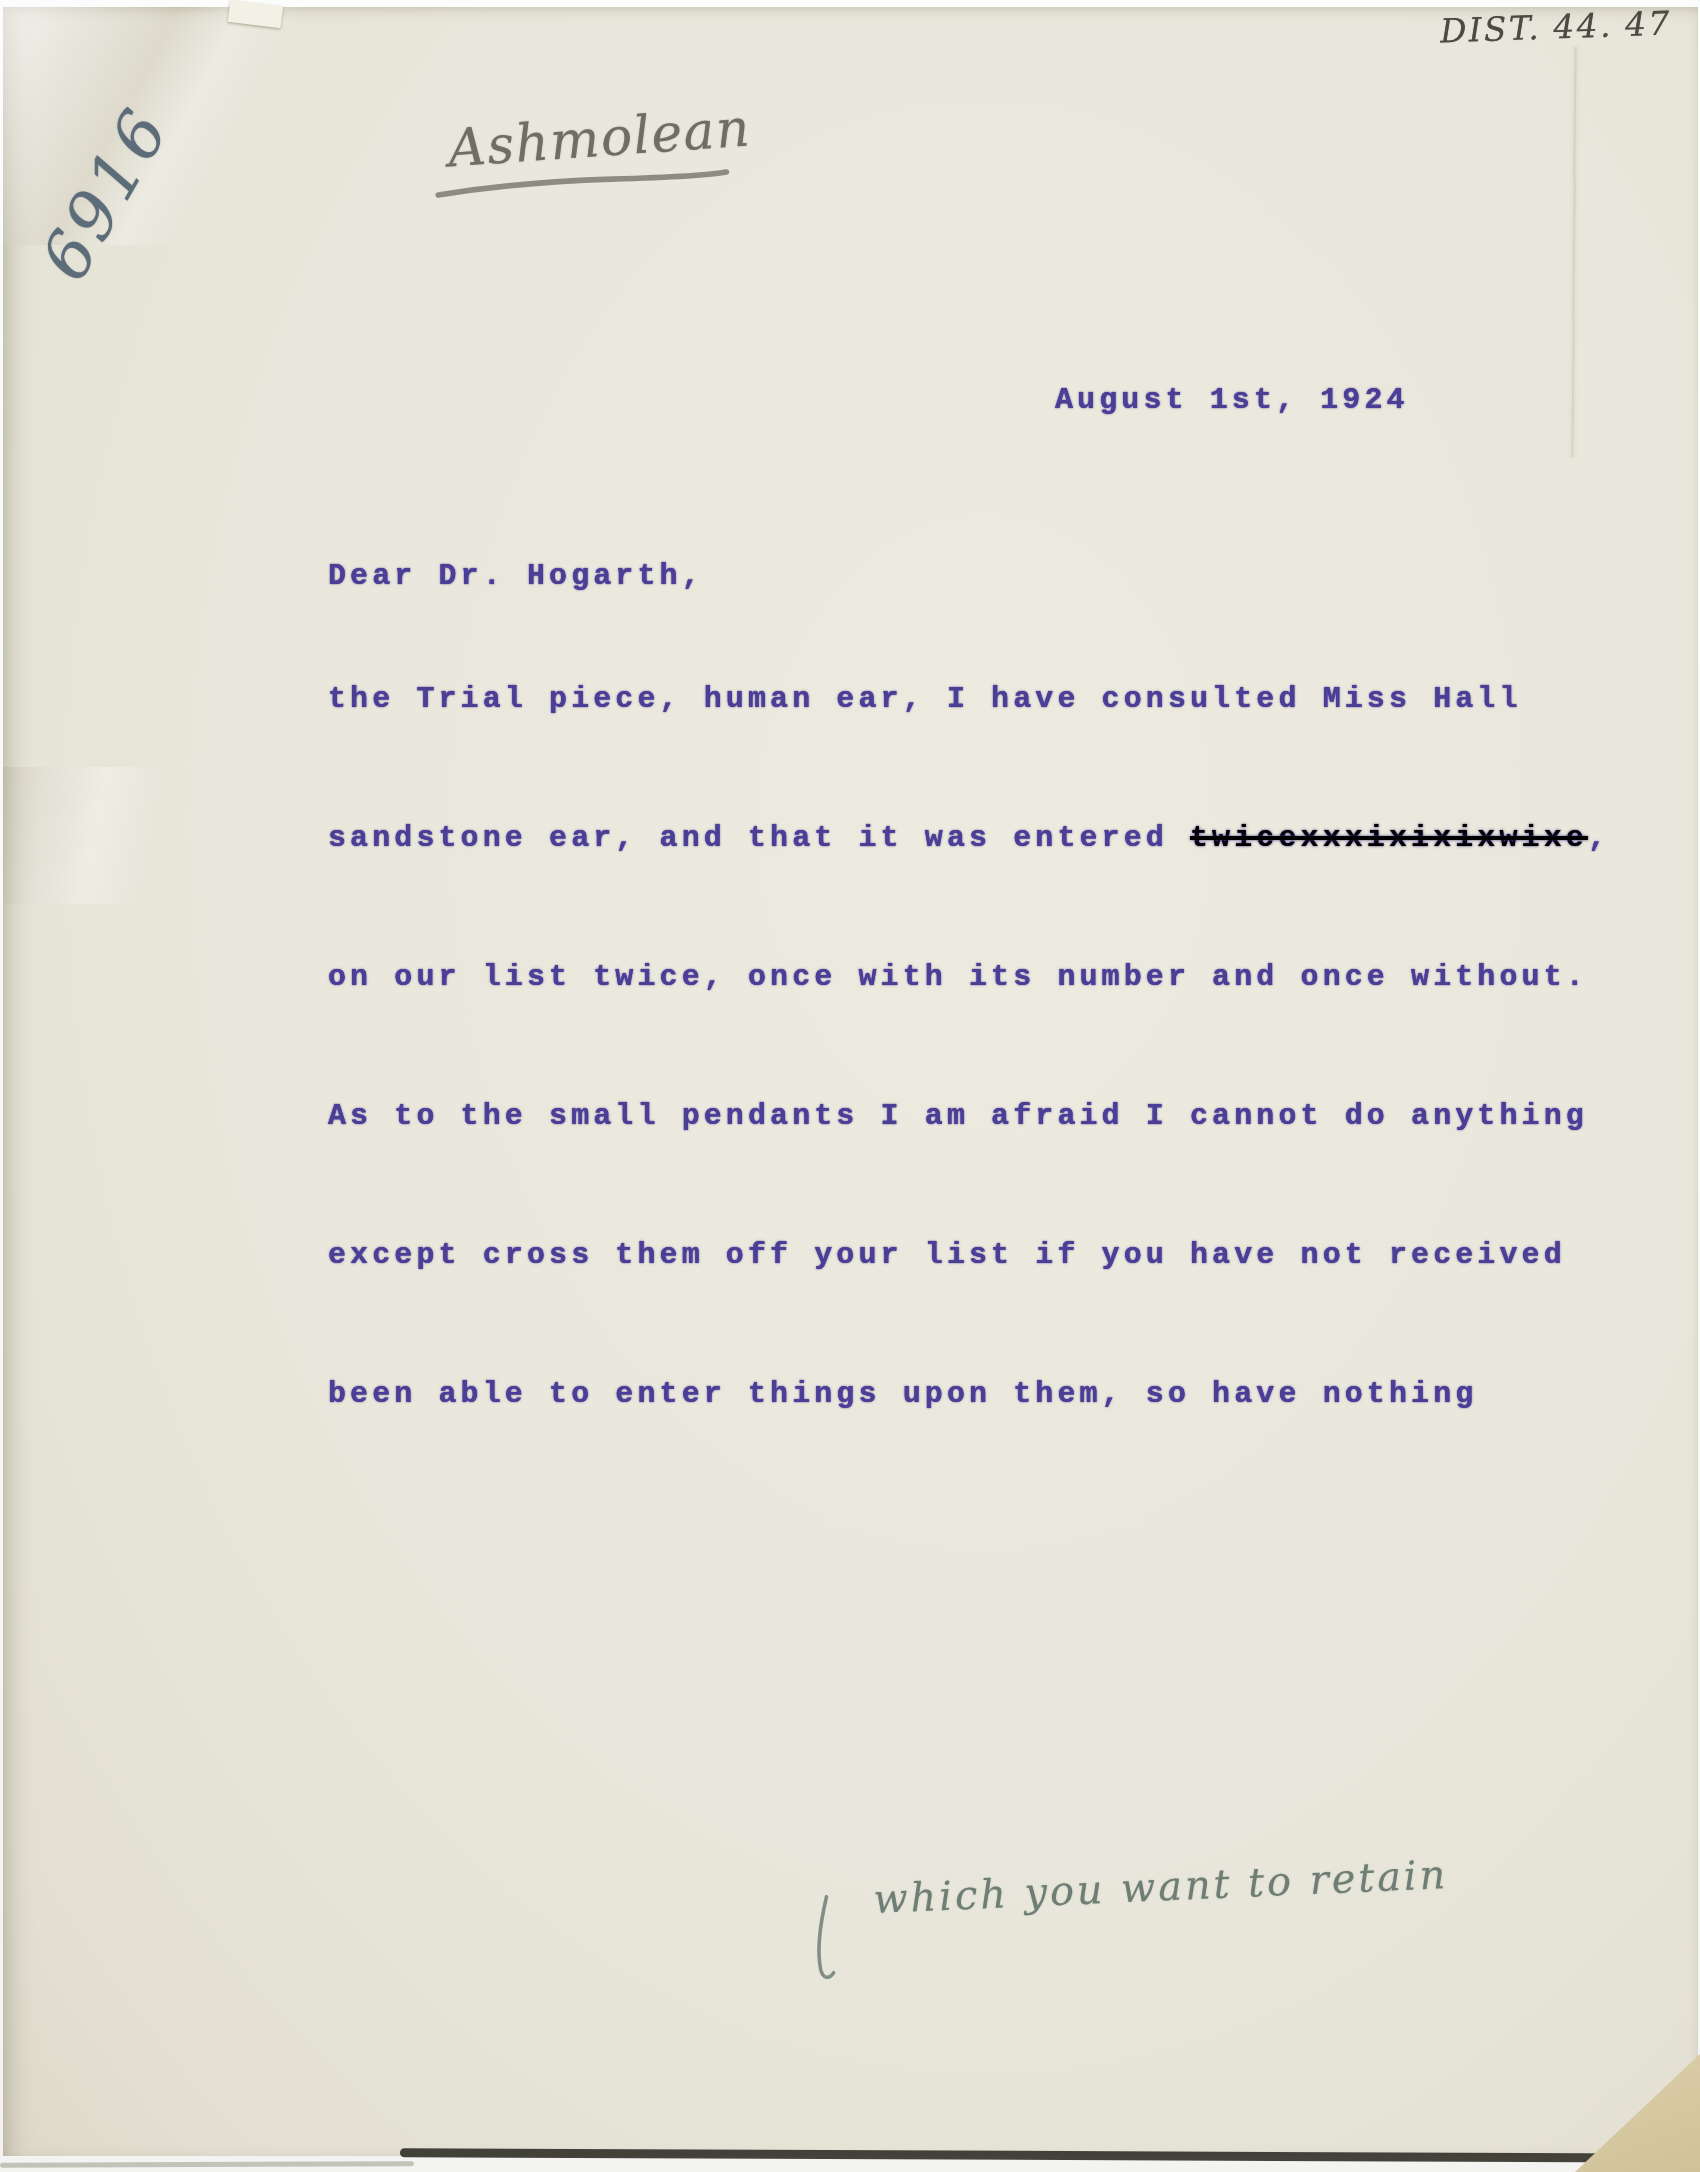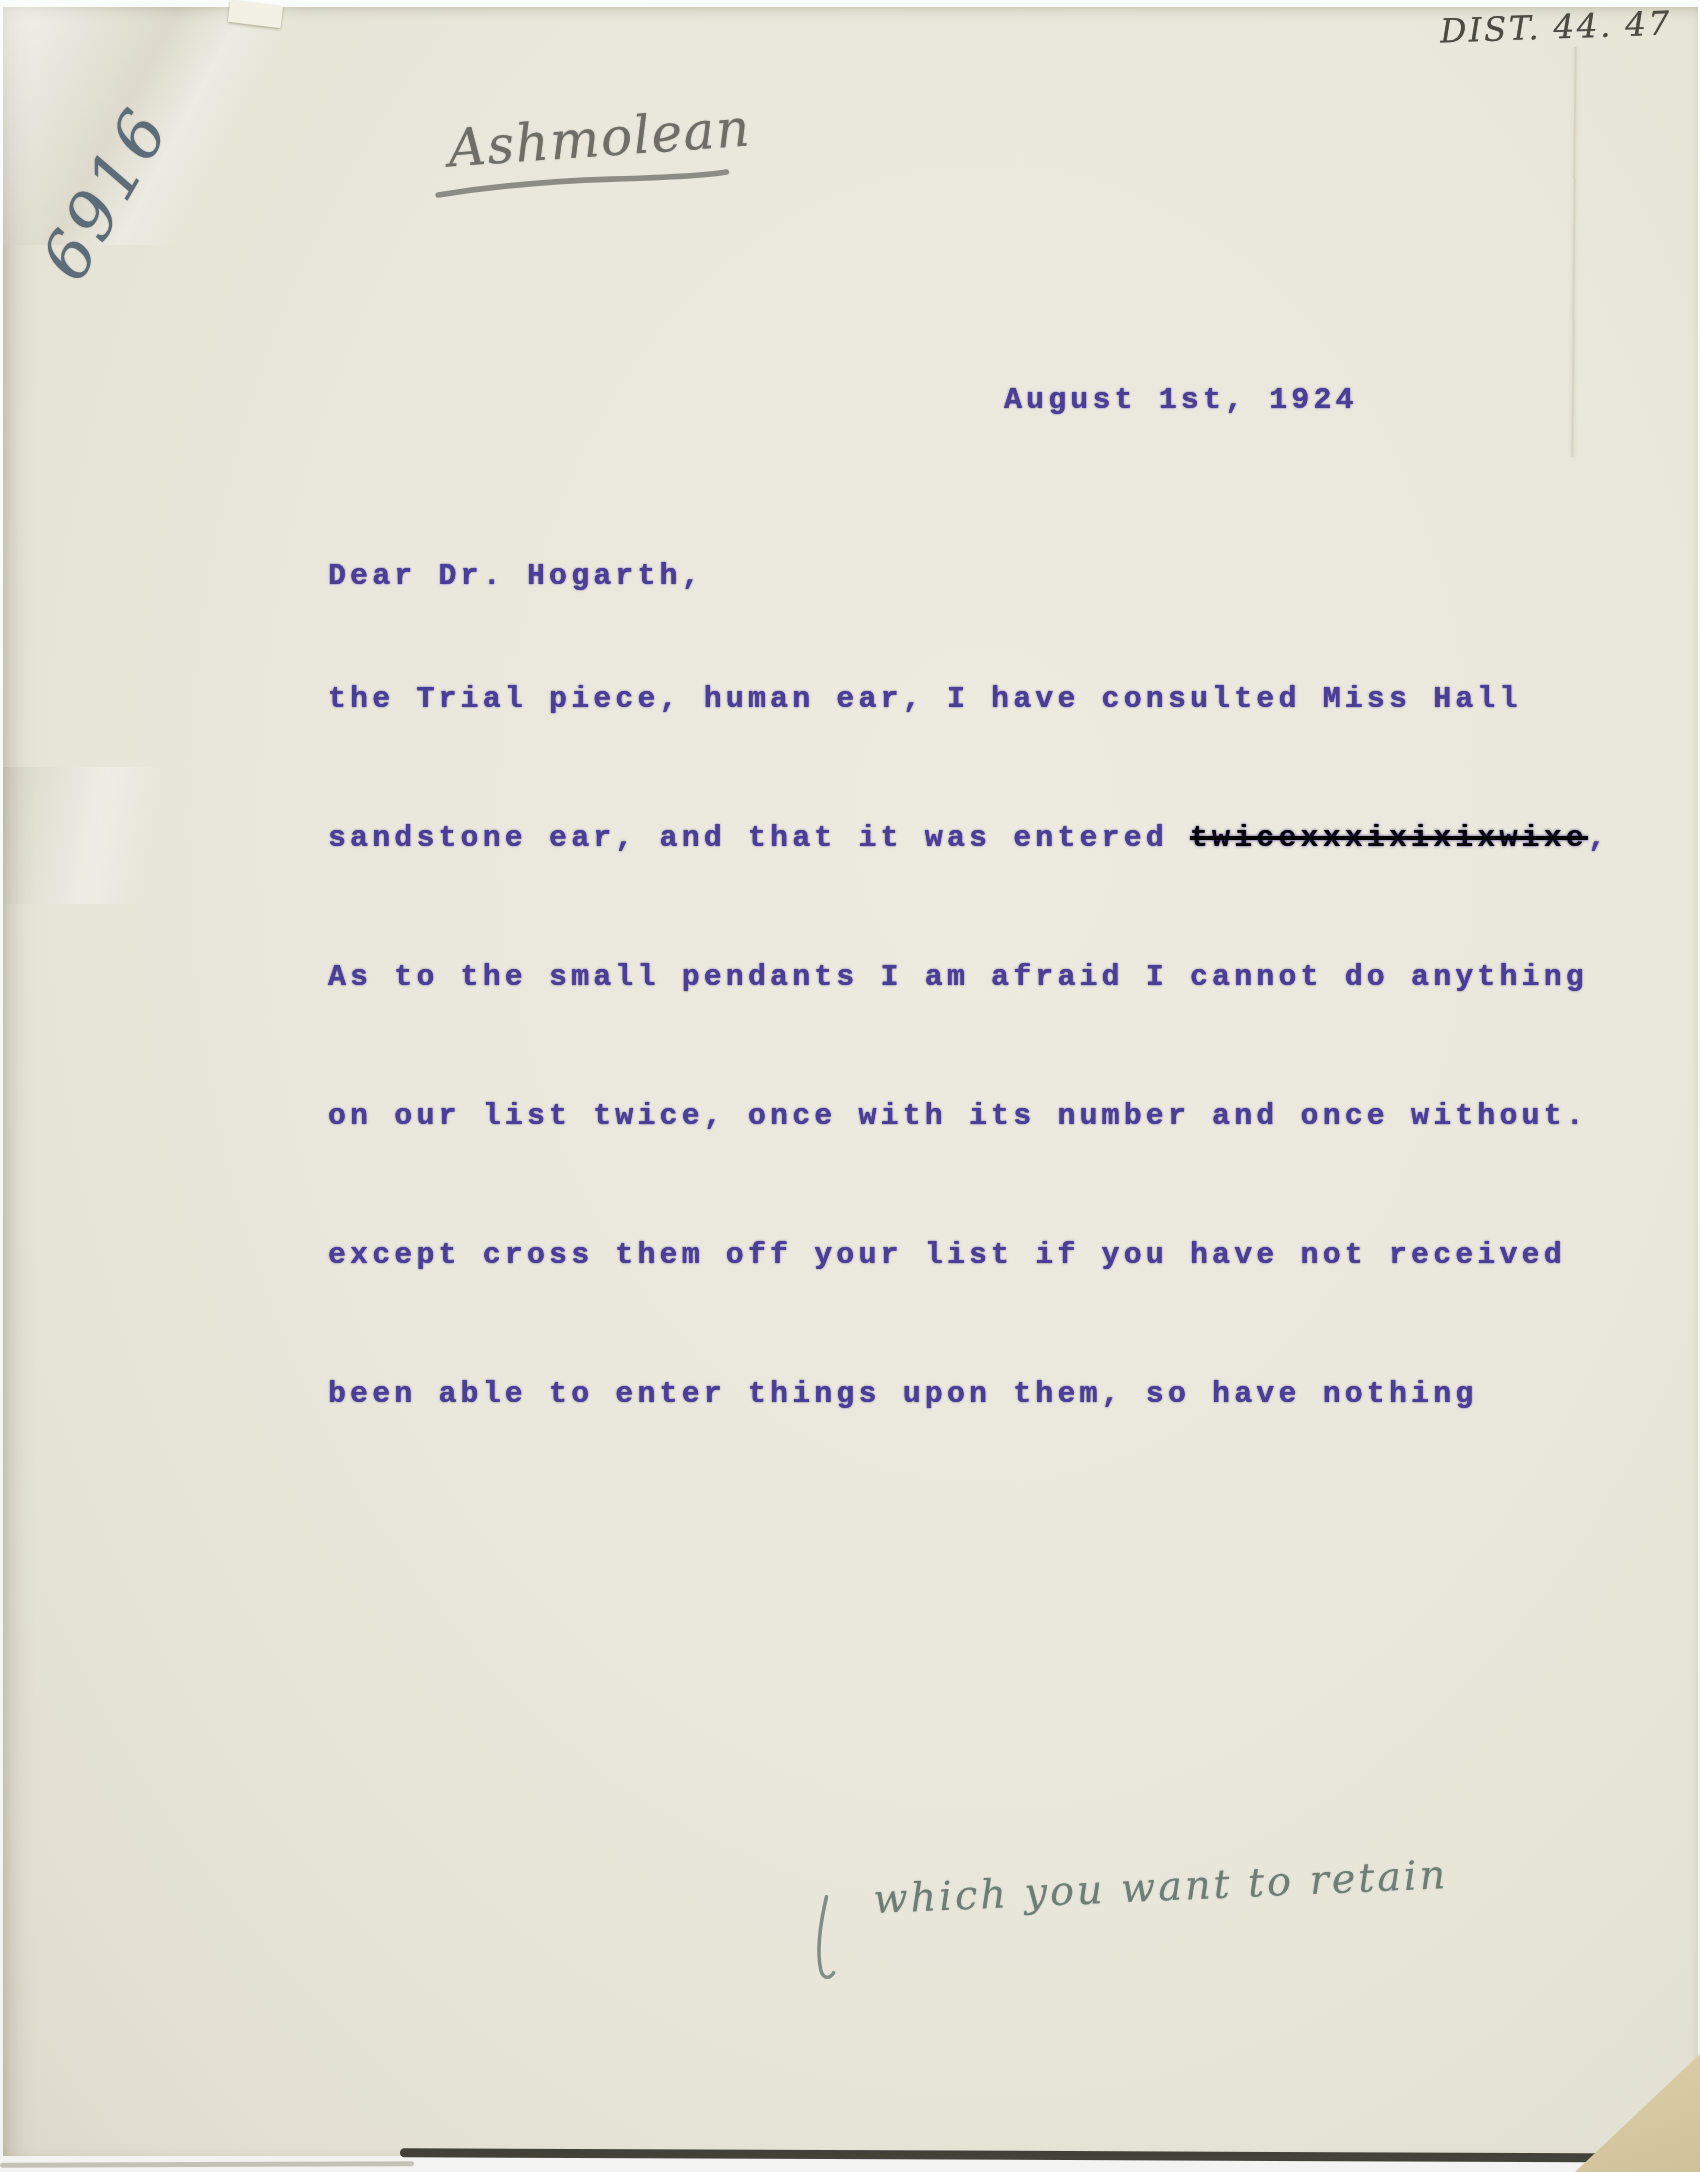--- a/index.html
+++ b/index.html
@@ -51,21 +51,21 @@
     background:linear-gradient(160deg,#ddd0ab,#cfc198);
   }
   
   .typed{
     font-family:"Liberation Mono","DejaVu Sans Mono",monospace;
     font-weight:bold;font-size:30px;letter-spacing:4.1px;
     color:#4b3e97;
     text-shadow:0 0 2.2px rgba(72,59,146,.75), 0 0 0.7px #4b3e97;
     white-space:pre;
   }
-  .date-line{position:absolute;left:1004px;top:365px;line-height:71px;}
+  .date-line{position:absolute;left:1055px;top:365px;line-height:71px;}
   .salutation{position:absolute;left:328px;top:541px;line-height:71px;}
   .typed-body{position:absolute;left:328px;top:596px;}
   .typed-body .line{height:71px;line-height:71px;}
   .indent-lg{padding-left:403px;}
   .struck{
     text-decoration:line-through;
     text-decoration-thickness:3.6px;
     color:#000000;
     text-shadow:0 0 2.9px rgba(62,50,130,.9), 0 0 0.7px #3e3284;
   }
@@ -119,22 +119,22 @@
   <path d="M8 46 Q 120 28 250 24 T 410 14" fill="none" stroke="#6e6e66" stroke-width="8" stroke-linecap="round" opacity="0.75"></path>
 </svg>
 
 <div class="typed date-line">August 1st, 1924</div>
 
 <div class="typed salutation">Dear Dr. Hogarth,</div>
 
 <div class="typed typed-body">
   <div class="line"><span>the Trial piece, human ear, I have consulted Miss Hall</span></div>
   <div class="line"><span>sandstone ear, and that it was entered </span><span class="struck">twicexxxixixixwixe</span><span>,</span></div>
+  <div class="line"><span>on our list twice, once with its number and once without.</span></div>
   <div class="line"><span>As to the small pendants I am afraid I cannot do anything</span></div>
-  <div class="line"><span>on our list twice, once with its number and once without.</span></div>
   <div class="line"><span>except cross them off your list if you have not received</span></div>
   <div class="line"><span>been able to enter things upon them, so have nothing</span></div>
   
   
   
   
   
   
   
   

